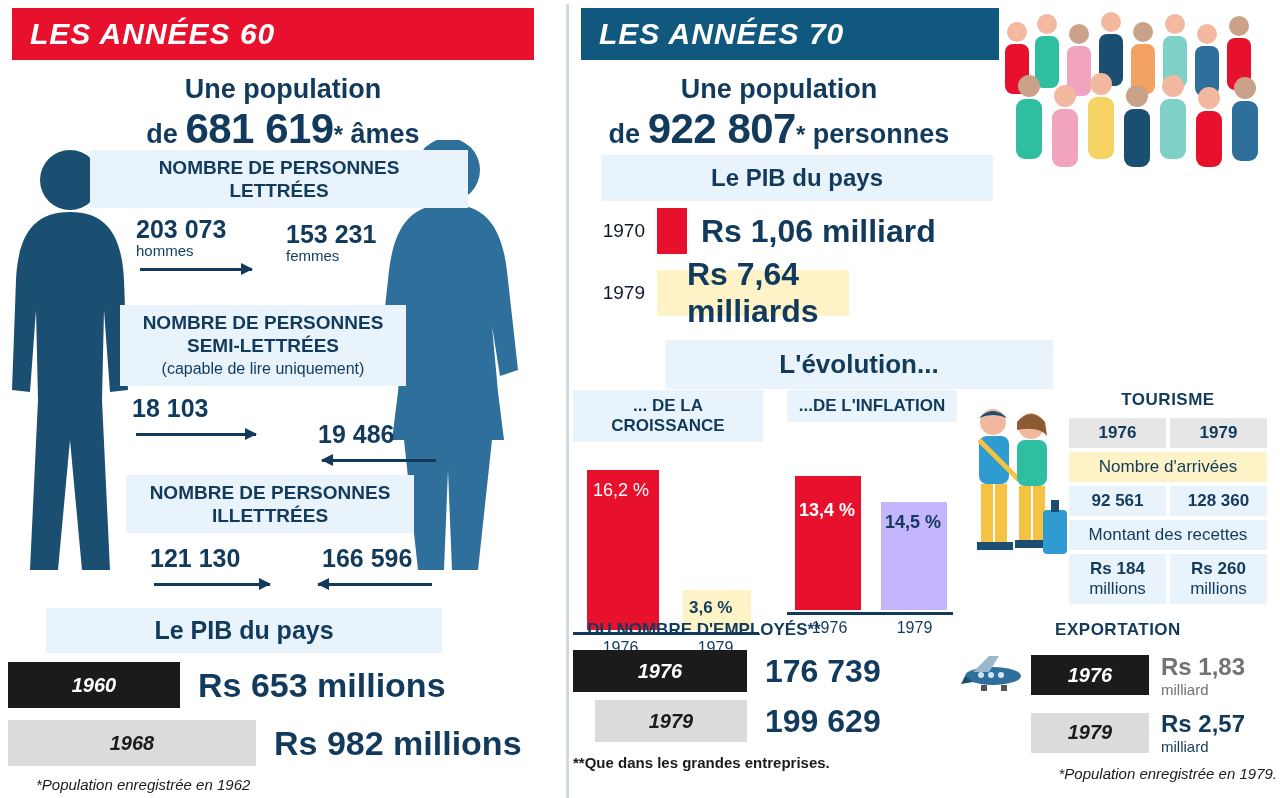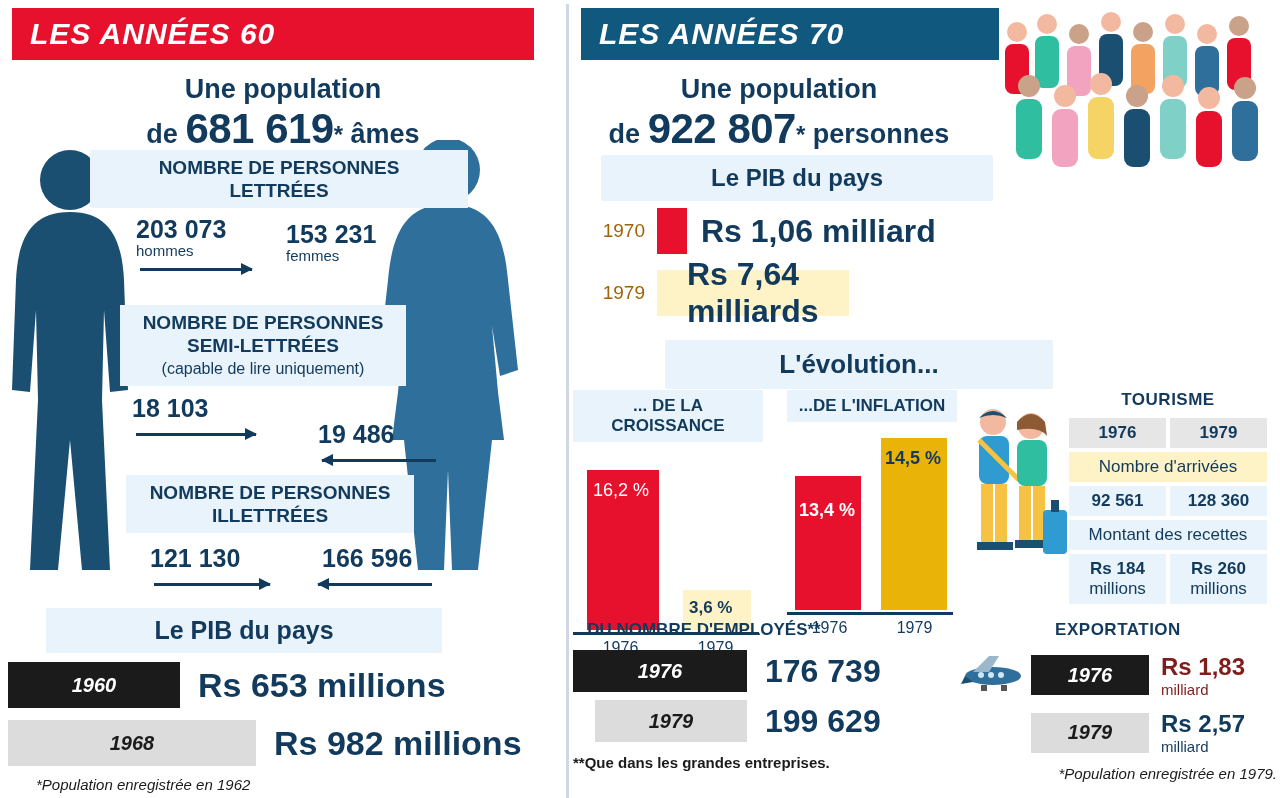--- a/index.html
+++ b/index.html
@@ -67,21 +67,21 @@
   .bar-val { color: #123a5c; font-weight: bold; font-size: 34px; margin-left: 18px; }
 
   .foot { font-size: 15px; color: #1b1b1b; font-style: italic; }
 
   
   .chip {
     background: #e8f3fb; color: #123a5c; font-weight: bold; font-size: 24px;
     text-align:center; padding: 9px 0; border-radius: 2px;
   }
   .gdp-row { display:flex; align-items:center; margin-top: 12px; }
-  .gdp-year { color:#a16207; font-size: 19px; width: 62px; text-align:right; margin-right: 12px;}
+  .gdp-year { color:#0f172a; font-size: 19px; width: 62px; text-align:right; margin-right: 12px;}
   .gdp-red { background:#e8112d; height: 46px; }
   .gdp-yellow { background:#fdf3c6; height: 46px; display:flex; align-items:center;padding-left:20px;}
   .gdp-text { color:#123a5c; font-weight: bold; font-size: 32px; margin-left: 14px; }
 
   .sec-title { color:#123a5c; font-weight:bold; font-size: 17px; background:#e8f3fb;
                text-align:center; padding: 6px 4px; }
 
   .axis-line { height:3px; background:#123a5c; }
   .tick { color:#123a5c; font-size: 16px; }
 
@@ -271,21 +271,21 @@
         <span class="tick">1979</span>
       </div>
     </div>
 
     <div style="position:absolute; left:218px; top:390px; width:170px;">
       <div class="sec-title">...DE L'INFLATION</div>
       <div style="position:relative; height:180px; margin-top:8px;">
         <div style="position:absolute; left:8px; bottom:0; width:66px; height:134px; background:#e8112d;">
           <div style="color:#fff; font-weight:bold; font-size:18px; padding:24px 0 0 4px;">13,4 %</div>
         </div>
-        <div style="position:absolute; left:94px; bottom:0; width:66px; height:172px; background:#eab308;">
+        <div style="position:absolute; left:94px; bottom:0; width:66px; height:108px; background:#c4b5fd;">
           <div style="color:#123a5c; font-weight:bold; font-size:18px; padding:10px 0 0 4px;">14,5 %</div>
         </div>
       </div>
       <div class="axis-line" style="margin-top:2px; width:166px;"></div>
       <div style="display:flex; justify-content:space-around; margin-top:4px;">
         <span class="tick">1976</span>
         <span class="tick">1979</span>
       </div>
     </div>
 
@@ -357,21 +357,21 @@
             <path d="M14 22 L30 6 L40 6 L30 22 Z" fill="#9bb7cc"></path>
             <path d="M6 26 L2 34 L14 32 Z" fill="#1b4f72"></path>
             <circle cx="22" cy="25" r="3" fill="#cfe6f5"></circle>
             <circle cx="32" cy="25" r="3" fill="#cfe6f5"></circle>
             <circle cx="42" cy="25" r="3" fill="#cfe6f5"></circle>
             <rect x="22" y="35" width="6" height="6" fill="#555"></rect>
             <rect x="42" y="35" width="6" height="6" fill="#555"></rect>
           </svg>
         </div>
         <div class="bar-dark" style="width:118px; height:40px;">1976</div>
-        <div style="margin-left:12px; color:#7f1d1d;">
+        <div style="margin-left:12px; color:#737373;">
           <div style="font-weight:bold; font-size:24px;">Rs 1,83</div>
           <div style="font-size:15px;">milliard</div>
         </div>
       </div>
       <div style="display:flex; align-items:center; margin-top:10px; padding-left:72px;">
         <div class="bar-grey" style="width:118px; height:40px;">1979</div>
         <div style="margin-left:12px; color:#123a5c;">
           <div style="font-weight:bold; font-size:24px;">Rs 2,57</div>
           <div style="font-size:15px;">milliard</div>
         </div>

